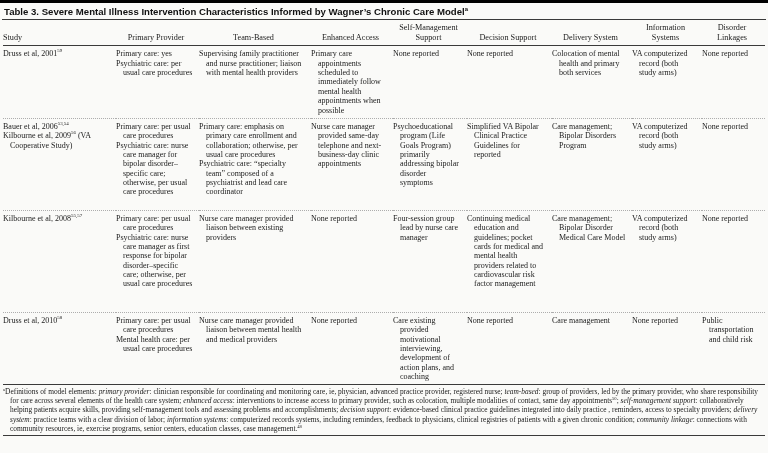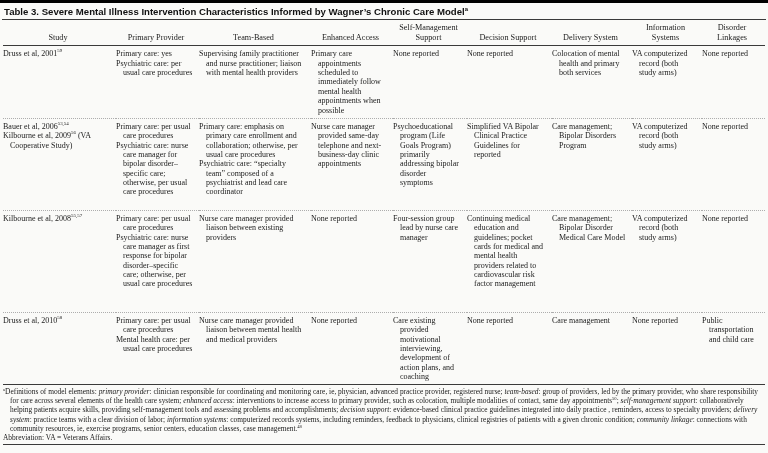--- a/index.html
+++ b/index.html
@@ -32,21 +32,21 @@
   }
   th {
     font-weight: normal;
     font-size: 8.2px;
     line-height: 1.18;
     vertical-align: bottom;
     text-align: center;
     padding: 3px 3px 3px 0;
     border-bottom: 1px solid #3a3a3a;
   }
-  th.first { text-align: center; }
+  th.first { text-align: left; }
   td {
     vertical-align: top;
     font-size: 8px;
     line-height: 1.17;
     padding: 3px 6px 3px 0;
   }
   tbody tr:not(:last-child) td { border-bottom: 1px dotted #adadad; }
   tr.r0 { height: 70px; }
   tr.r1 { height: 92px; }
   tr.r2 { height: 102px; }
@@ -214,22 +214,21 @@
         <td>
           <div class="para">None reported</div>
         </td>
         <td>
           <div class="para">Care management</div>
         </td>
         <td>
           <div class="para">None reported</div>
         </td>
         <td>
-          <div class="para">Public transportation and child care</div>
+          <div class="para">Public transportation and child risk</div>
         </td>
       </tr>
     </tbody>
 </table>
 
 <div class="footnotes">
   <div class="fn-def" id="fn-def"><sup>a</sup>Definitions of model elements: <i>primary provider</i>: clinician responsible for coordinating and monitoring care, ie, physician, advanced practice provider, registered nurse; <i>team-based</i>: group of providers, led by the primary provider, who share responsibility for care across several elements of the health care system; <i>enhanced access</i>: interventions to increase access to primary provider, such as colocation, multiple modalities of contact, same day appointments<sup>50</sup>; <i>self-management support</i>: collaboratively helping patients acquire skills, providing self-management tools and assessing problems and accomplishments; <i>decision support</i>: evidence-based clinical practice guidelines integrated into daily practice , reminders, access to specialty providers; <i>delivery system</i>: practice teams with a clear division of labor; <i>information systems</i>: computerized records systems, including reminders, feedback to physicians, clinical registries of patients with a given chronic condition; <i>community linkage</i>: connections with community resources, ie, exercise programs, senior centers, education classes, case management.<sup>48</sup></div>
-  <div class="fn-abbrev">Abbreviation: VA = Veterans Affairs.</div>
 </div>
 
 </body></html>

